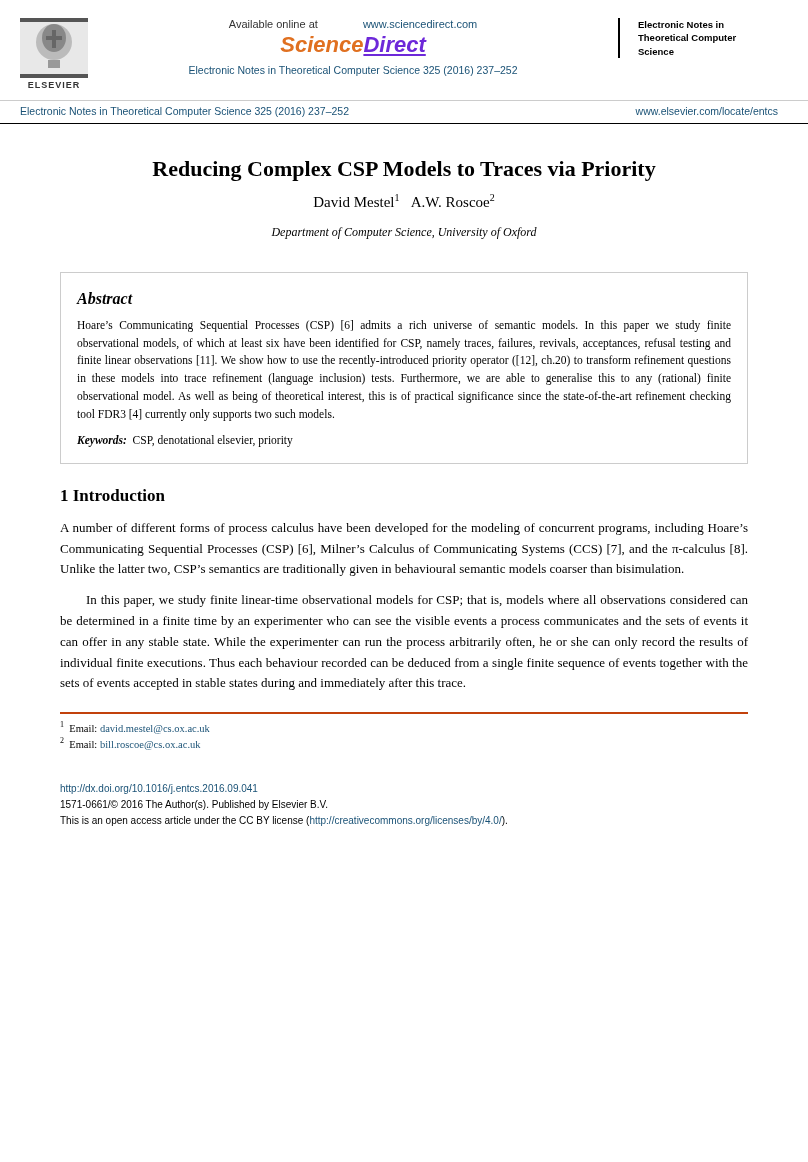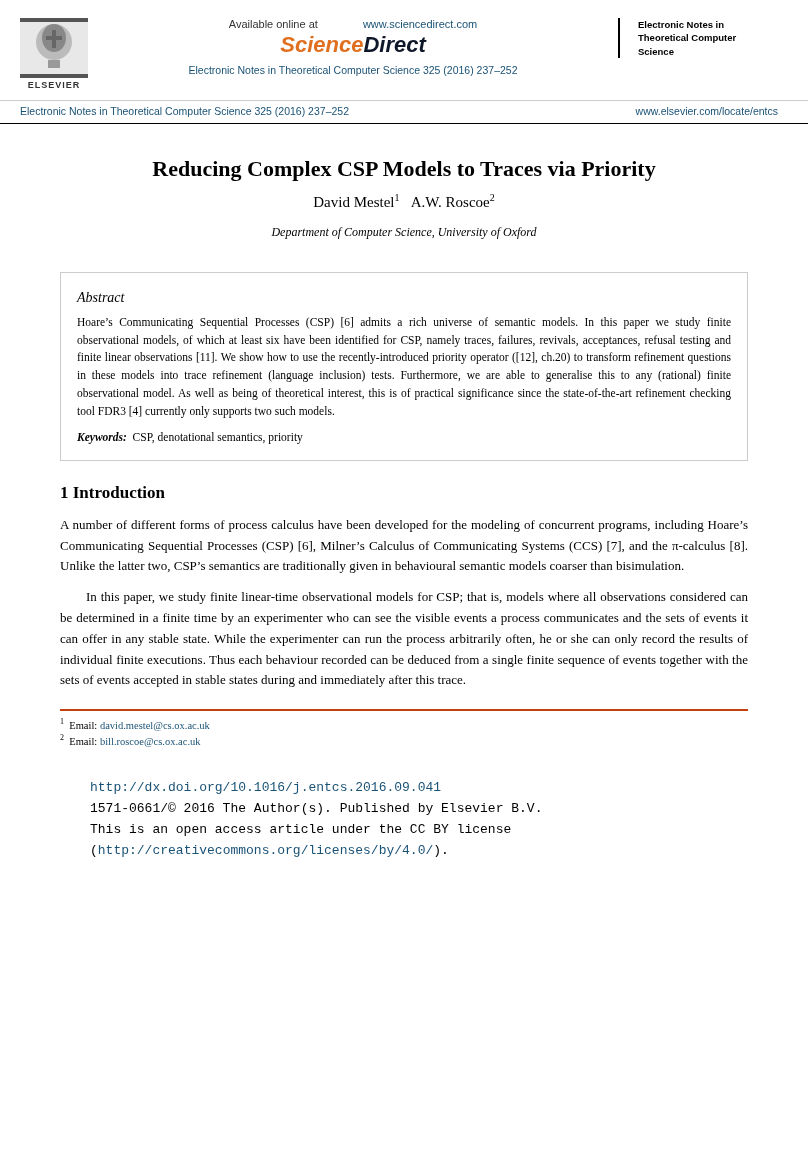--- a/index.html
+++ b/index.html
@@ -64,22 +64,23 @@
       font-family: Arial, sans-serif;
       color: #333;
       font-weight: bold;
       margin-bottom: 4px;
     }
     .sciencedirect-logo span.sci {
       color: #e07020;
       font-style: italic;
     }
     .sciencedirect-logo span.direct {
-      color: #0f172a;
-      font-style: italic;
+      color: #6d28d9;
+      font-style: italic;
+      text-decoration: underline;
     }
     .journal-link {
       font-size: 10.5px;
       color: #1a5276;
       font-family: Arial, sans-serif;
       text-decoration: none;
     }
     .header-right {
       width: 160px;
       flex-shrink: 0;
@@ -152,22 +153,22 @@
     .abstract-box {
       border: 1px solid #ccc;
       padding: 14px 16px;
       margin-bottom: 16px;
       font-size: 11.5px;
       line-height: 1.5;
       font-family: "Times New Roman", Times, serif;
     }
     .abstract-label {
       font-style: italic;
-      font-weight: normal;
-      font-size: 14px;
+      font-weight: bold;
+      font-size: 16px;
       margin-bottom: 6px;
     }
     .abstract-text {
       text-align: justify;
       line-height: 1.55;
     }
     .keywords-row {
       margin-top: 8px;
       font-size: 11.5px;
     }
@@ -212,23 +213,23 @@
     .footnote-item a {
       color: #1a5276;
       text-decoration: none;
     }
     .footnote-item sup {
       font-size: 8px;
     }
 
     
     .footer {
-      padding: 10px 60px 10px 90px;
-      font-size: 13px;
-      font-family: Liberation Mono, monospace;
+      padding: 10px 60px 10px 60px;
+      font-size: 10px;
+      font-family: Liberation Sans, sans-serif;
       color: #000;
       line-height: 1.6;
     }
     .footer a {
       color: #1a5276;
       text-decoration: none;
     }
     .footer-doi {
       color: #1a5276;
     }
@@ -293,21 +294,21 @@
       David Mestel<sup>1</sup>&nbsp;&nbsp;&nbsp;A.W. Roscoe<sup>2</sup>
     </div>
 
     <div class="affiliation">Department of Computer Science, University of Oxford</div>
 
     <div class="abstract-box">
       <div class="abstract-label">Abstract</div>
       <div class="abstract-text">Hoare’s Communicating Sequential Processes (CSP) [6] admits a rich universe of semantic models. In this paper we study finite observational models, of which at least six have been identified for CSP, namely traces, failures, revivals, acceptances, refusal testing and finite linear observations [11]. We show how to use the recently-introduced priority operator ([12], ch.20) to transform refinement questions in these models into trace refinement (language inclusion) tests. Furthermore, we are able to generalise this to any (rational) finite observational model. As well as being of theoretical interest, this is of practical significance since the state-of-the-art refinement checking tool FDR3 [4] currently only supports two such models.</div>
       <div class="keywords-row">
         <span class="keywords-label">Keywords:</span>
-        &nbsp;<span>CSP, denotational semantics, priority</span>
+        &nbsp;<span>CSP, denotational elsevier, priority</span>
       </div>
     </div>
 
     <div class="section-heading">1   Introduction</div>
 
     <div class="body-paragraph">A number of different forms of process calculus have been developed for the modeling of concurrent programs, including Hoare’s Communicating Sequential Processes (CSP) [6], Milner’s Calculus of Communicating Systems (CCS) [7], and the π-calculus [8]. Unlike the latter two, CSP’s semantics are traditionally given in behavioural semantic models coarser than bisimulation.</div>
 
     <div class="body-paragraph">
       <span class="indent"></span><span>In this paper, we study finite linear-time observational models for CSP; that is, models where all observations considered can be determined in a finite time by an experimenter who can see the visible events a process communicates and the sets of events it can offer in any stable state. While the experimenter can run the process arbitrarily often, he or she can only record the results of individual finite executions. Thus each behaviour recorded can be deduced from a single finite sequence of events together with the sets of events accepted in stable states during and immediately after this trace.</span>
     </div>

